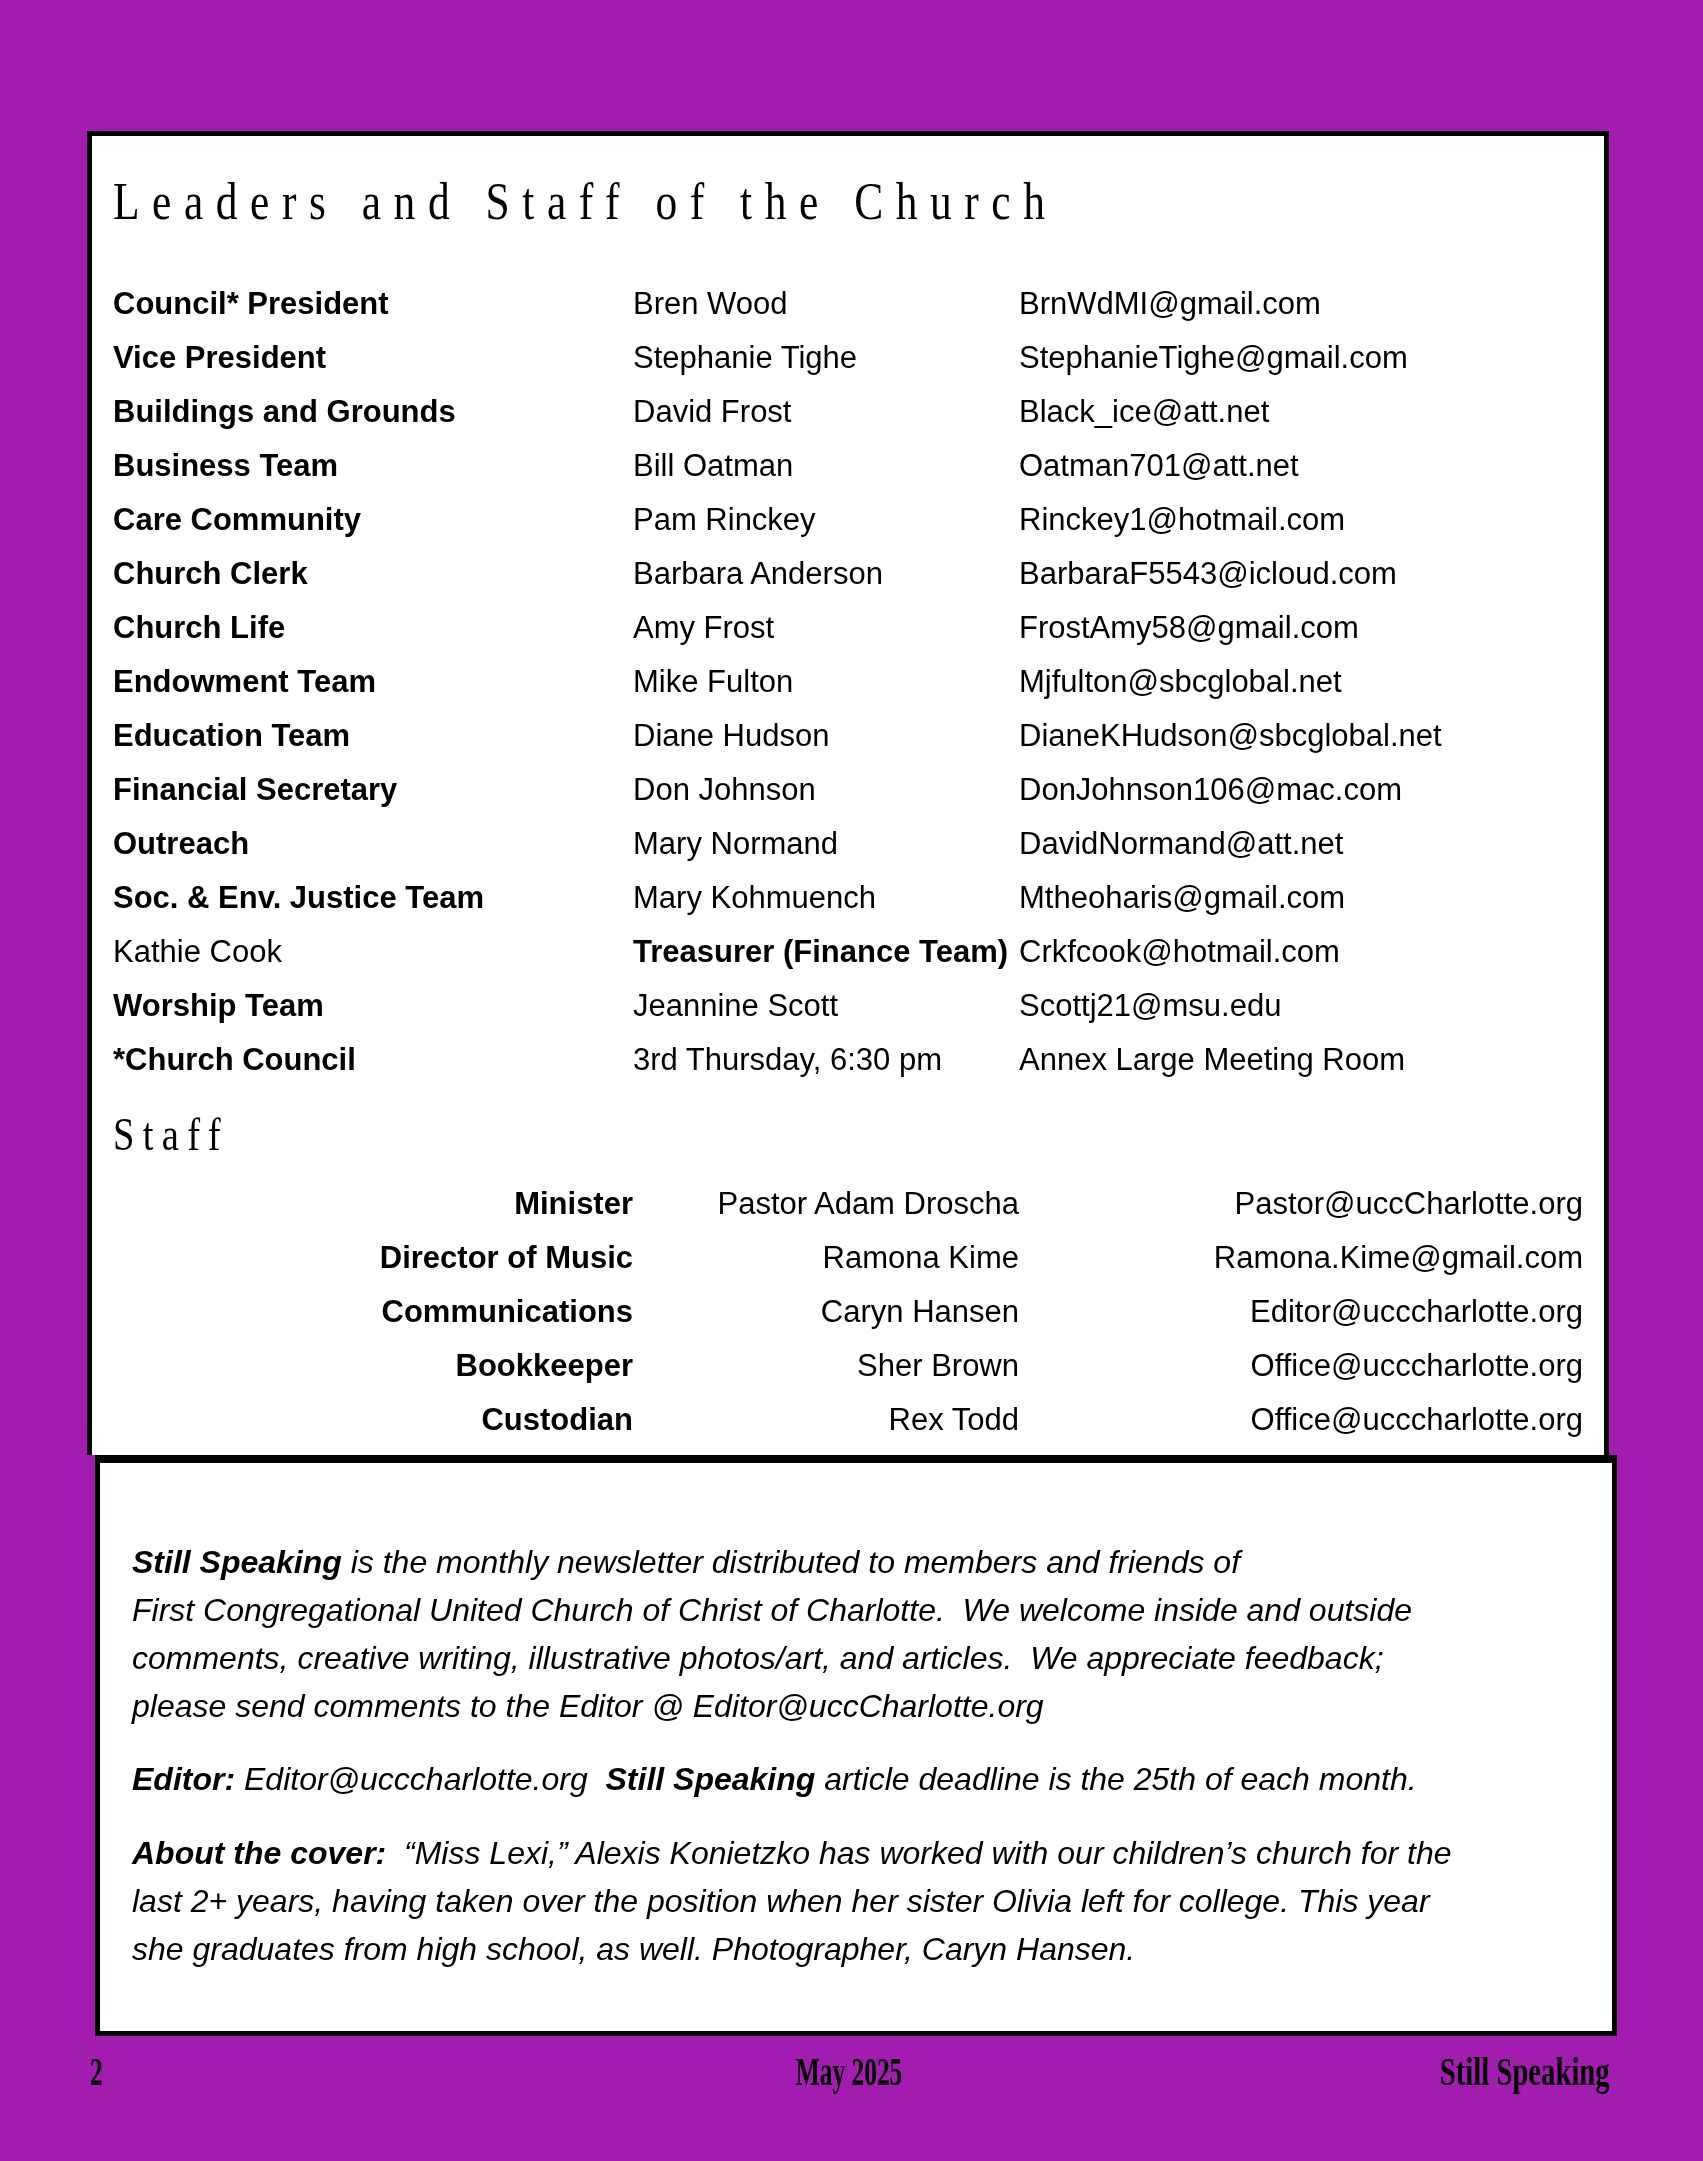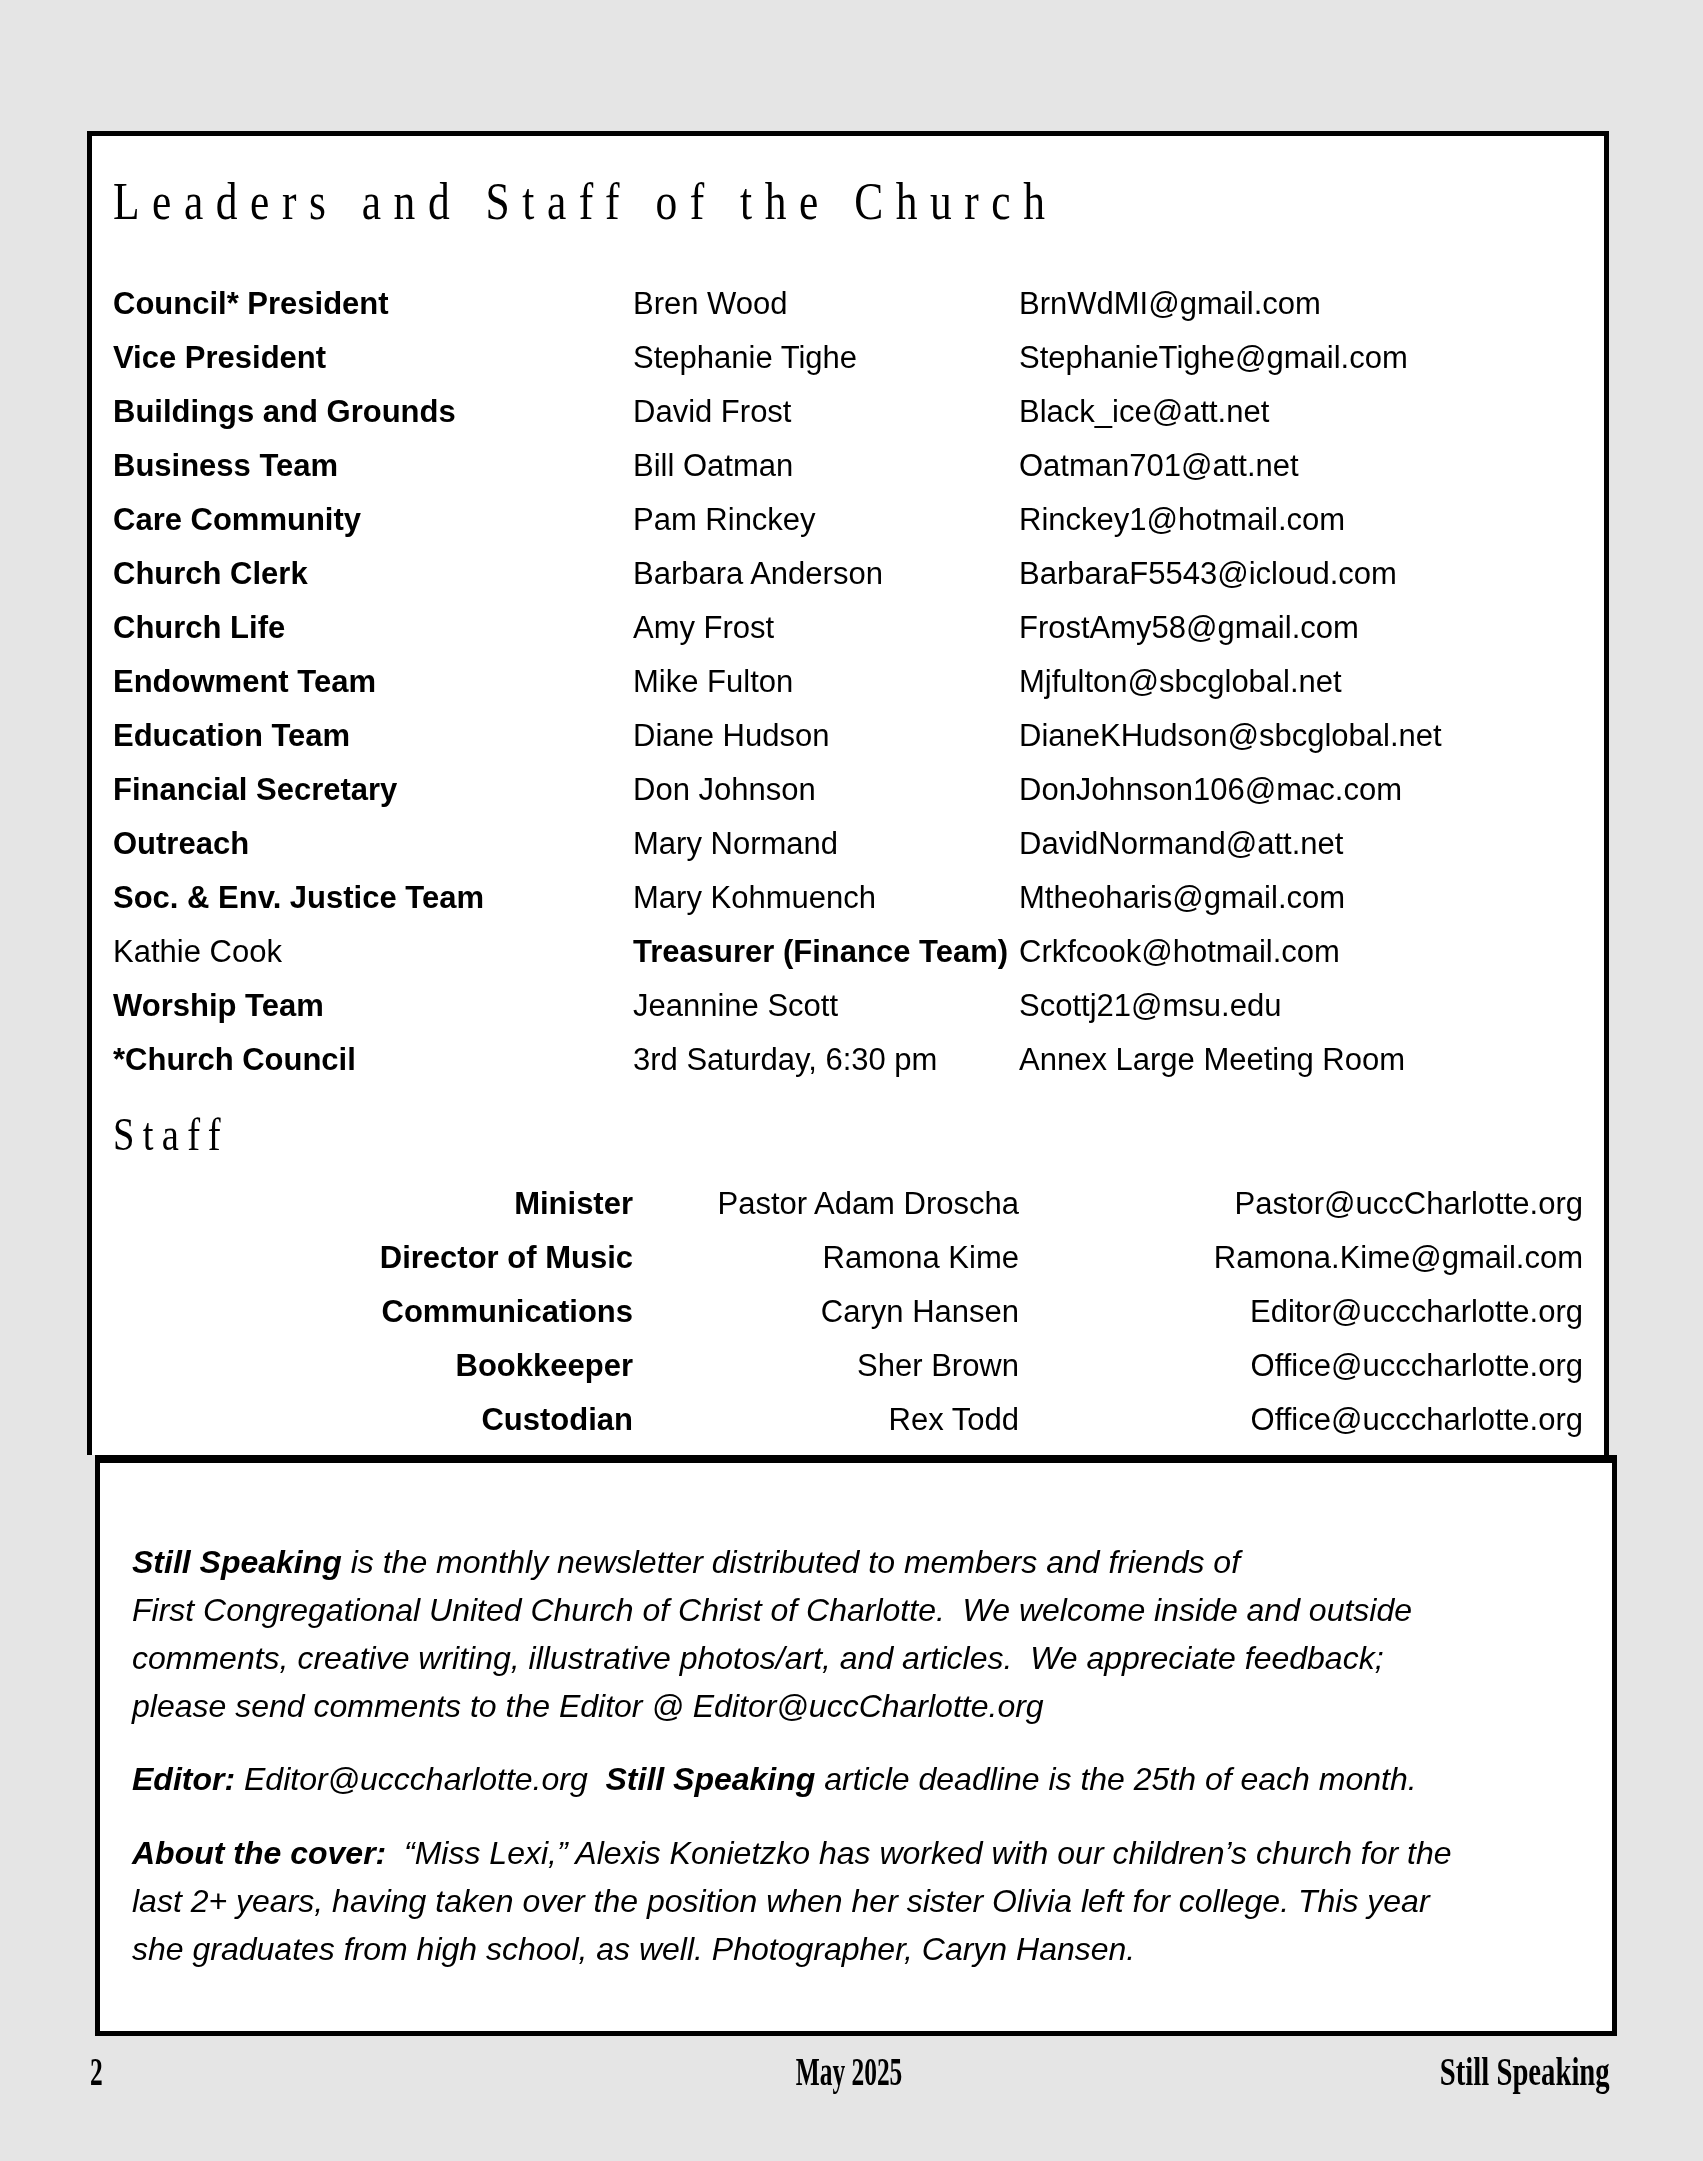--- a/index.html
+++ b/index.html
@@ -1,16 +1,16 @@
 <!DOCTYPE html>
 <html style="font-size:13.6px"><head>
 <meta charset="utf-8">
 <style>
   html,body{margin:0;padding:0;background:#ffffff;}
-  .page{position:relative;width:1704px;height:2161px;background:#e5e5e5;color:#000;
+  .page{position:relative;width:1704px;height:2161px;background:#a21caf;color:#000;
         font-family:"Liberation Sans",sans-serif;overflow:hidden;}
 
   .box{position:absolute;left:87px;width:1522px;border:5.1px solid #000;
        box-sizing:border-box;background:#fff;}
   .box1{top:131px;height:1324px;border-bottom:none;padding:0 21px;overflow:hidden;}
   .box2{top:1455px;height:581px;border-top:8.5px solid #000;padding:75px 25.4px 0 32px;margin-left:8px;}
 
   .title{margin:37px 0 0 0;font-family:"Liberation Serif",serif;font-weight:normal;
          font-size:53px;line-height:56px;letter-spacing:15.3px;white-space:nowrap;
          transform:scaleX(.82);transform-origin:left center;}
@@ -112,21 +112,21 @@
           <div class="cell role">Treasurer (Finance Team)</div>
           <div class="cell contact">Crkfcook@hotmail.com</div>
         </div>
         <div class="trow">
           <div class="cell role">Worship Team</div>
           <div class="cell name">Jeannine Scott</div>
           <div class="cell contact">Scottj21@msu.edu</div>
         </div>
         <div class="trow">
           <div class="cell role">*Church Council</div>
-          <div class="cell name">3rd Saturday, 6:30 pm</div>
+          <div class="cell name">3rd Thursday, 6:30 pm</div>
           <div class="cell contact">Annex Large Meeting Room</div>
         </div>
       </div>
     <h2 class="staff-heading">Staff</h2>
     <div class="table staff">
         <div class="trow">
           <div class="cell role">Minister</div>
           <div class="cell name">Pastor Adam Droscha</div>
           <div class="cell contact">Pastor@uccCharlotte.org</div>
         </div>

